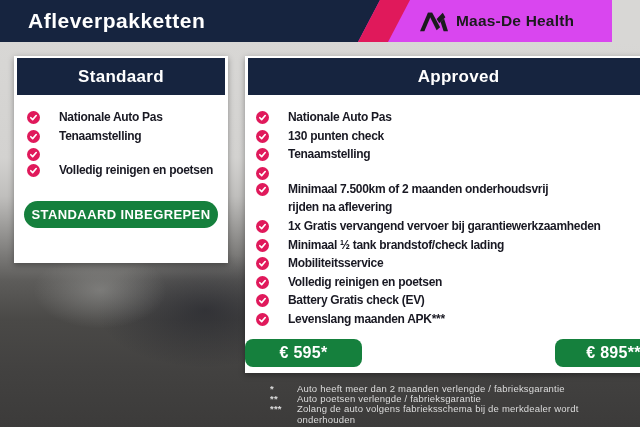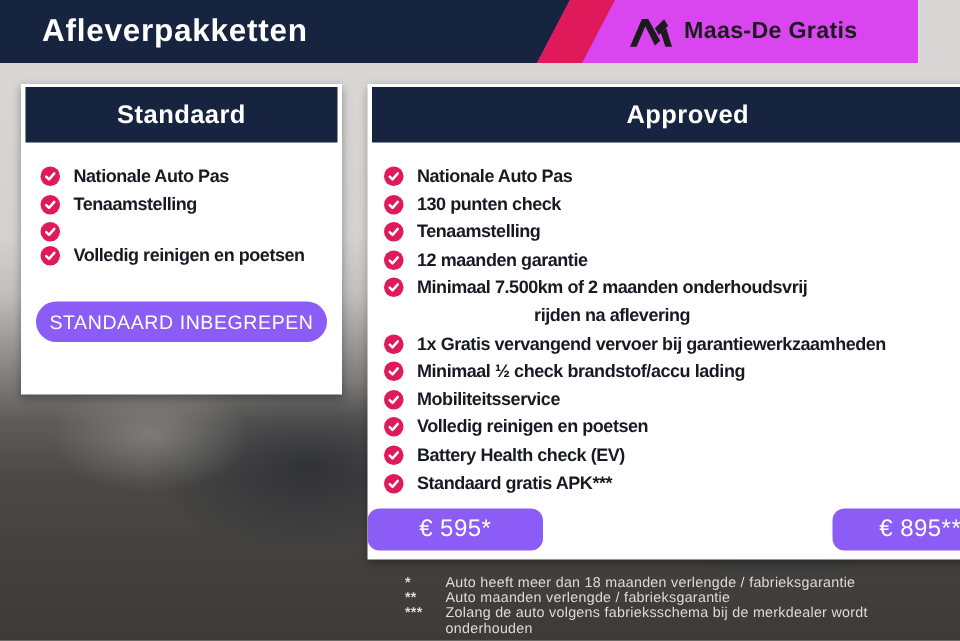--- a/index.html
+++ b/index.html
@@ -41,35 +41,35 @@
   }
   .card-std { left:14px;  width:214px; height:207px; }
   .card-app { left:245px; width:427px; height:317px; }
   .card-head {
     background:#16243F; height:37px; display:flex; align-items:center; justify-content:center;
     color:#fff; font-size:17px; font-weight:700; letter-spacing:.3px;
   }
   .items { list-style:none; margin:13px 0 0 0; }
   .card-std .items { padding-left:10px; }
   .card-app .items { padding-left:8px; }
-  .item { display:flex; align-items:flex-start; gap:9px;text-align:center; }
+  .item { display:flex; align-items:flex-start; gap:19px; }
   .item-text {
     font-size:12px; font-weight:700; color:#191923; line-height:18.6px;
     letter-spacing:-.3px; white-space:pre-line;
   }
   .nowrap .item-text { white-space:nowrap; }
   .chk {
     flex:0 0 13px; width:13px; height:13px; margin-top:3px; border-radius:50%;
     background:#E0195B; display:flex; align-items:center; justify-content:center;
   }
   .chk svg { display:block; }
   
   .btn {
-    border:none; background:#8b5cf6; color:#fff; font-family:inherit;
-    font-weight:400; cursor:pointer; display:block;
+    border:none; background:#15803d; color:#fff; font-family:inherit;
+    font-weight:700; cursor:pointer; display:block;
   }
   .btn-incl {
     margin:21px auto 0; width:194px; height:27px; border-radius:13.5px;
     font-size:13px; letter-spacing:.4px;
   }
   .price-row {
     position:absolute; left:0; right:0; top:283px;
     display:flex; justify-content:space-between; gap:22px;
   }
   .btn-price { width:117px; height:28px; border-radius:8px; font-size:16px; letter-spacing:.3px; }
@@ -91,21 +91,21 @@
     <div class="hdr-title">Afleverpakketten</div>
     <div class="brand">
       <span>
         <svg width="28" height="21" viewBox="0 0 32 22" fill="#1b1b1d">
           <polygon points="0,22 9,1 14,1 5,22"></polygon>
           <polygon points="9,1 14,1 23,17.5 19,21"></polygon>
           <polygon points="19,8 26,1 29,6 22,13"></polygon>
           <polygon points="23.5,11.5 27.5,7.5 32,22 27,22"></polygon>
         </svg>
       </span>
-      <span class="brand-name">Maas-De Gratis</span>
+      <span class="brand-name">Maas-De Health</span>
     </div>
   </div>
 
   <section class="card card-std">
     <div class="card-head">
       <span>Standaard</span>
     </div>
     <ul class="items">
       <li class="item nowrap">
         <span class="chk">
@@ -170,21 +170,20 @@
             </svg>
           </span>
         <span class="item-text">Tenaamstelling</span>
       </li>
       <li class="item nowrap">
         <span class="chk">
             <svg width="9" height="9" viewBox="0 0 12 12">
               <path d="M2.4 6.3 L4.9 8.8 L9.6 3.4" stroke="#fff" stroke-width="2.2" fill="none" stroke-linecap="round" stroke-linejoin="round"></path>
             </svg>
           </span>
-        <span class="item-text">12 maanden garantie</span>
       </li>
       <li class="item">
         <span class="chk">
             <svg width="9" height="9" viewBox="0 0 12 12">
               <path d="M2.4 6.3 L4.9 8.8 L9.6 3.4" stroke="#fff" stroke-width="2.2" fill="none" stroke-linecap="round" stroke-linejoin="round"></path>
             </svg>
           </span>
         <span class="item-text">Minimaal 7.500km of 2 maanden onderhoudsvrij
 rijden na aflevering</span>
       </li>
@@ -195,21 +194,21 @@
             </svg>
           </span>
         <span class="item-text">1x Gratis vervangend vervoer bij garantiewerkzaamheden</span>
       </li>
       <li class="item nowrap">
         <span class="chk">
             <svg width="9" height="9" viewBox="0 0 12 12">
               <path d="M2.4 6.3 L4.9 8.8 L9.6 3.4" stroke="#fff" stroke-width="2.2" fill="none" stroke-linecap="round" stroke-linejoin="round"></path>
             </svg>
           </span>
-        <span class="item-text">Minimaal ½ check brandstof/accu lading</span>
+        <span class="item-text">Minimaal ½ tank brandstof/check lading</span>
       </li>
       <li class="item nowrap">
         <span class="chk">
             <svg width="9" height="9" viewBox="0 0 12 12">
               <path d="M2.4 6.3 L4.9 8.8 L9.6 3.4" stroke="#fff" stroke-width="2.2" fill="none" stroke-linecap="round" stroke-linejoin="round"></path>
             </svg>
           </span>
         <span class="item-text">Mobiliteitsservice</span>
       </li>
       <li class="item nowrap">
@@ -219,45 +218,45 @@
             </svg>
           </span>
         <span class="item-text">Volledig reinigen en poetsen</span>
       </li>
       <li class="item nowrap">
         <span class="chk">
             <svg width="9" height="9" viewBox="0 0 12 12">
               <path d="M2.4 6.3 L4.9 8.8 L9.6 3.4" stroke="#fff" stroke-width="2.2" fill="none" stroke-linecap="round" stroke-linejoin="round"></path>
             </svg>
           </span>
-        <span class="item-text">Battery Health check (EV)</span>
-      </li>
-      <li class="item nowrap">
-        <span class="chk">
-            <svg width="9" height="9" viewBox="0 0 12 12">
-              <path d="M2.4 6.3 L4.9 8.8 L9.6 3.4" stroke="#fff" stroke-width="2.2" fill="none" stroke-linecap="round" stroke-linejoin="round"></path>
-            </svg>
-          </span>
-        <span class="item-text">Standaard gratis APK***</span>
+        <span class="item-text">Battery Gratis check (EV)</span>
+      </li>
+      <li class="item nowrap">
+        <span class="chk">
+            <svg width="9" height="9" viewBox="0 0 12 12">
+              <path d="M2.4 6.3 L4.9 8.8 L9.6 3.4" stroke="#fff" stroke-width="2.2" fill="none" stroke-linecap="round" stroke-linejoin="round"></path>
+            </svg>
+          </span>
+        <span class="item-text">Levenslang maanden APK***</span>
       </li>
     </ul>
     <div class="price-row">
       <button class="btn btn-price">€ 595*</button>
       <button class="btn btn-price">€ 895**</button>
     </div>
   </section>
 
   <div class="notes">
     <div class="note">
       <span class="note-mark">*</span>
-      <span>Auto heeft meer dan 18 maanden verlengde / fabrieksgarantie</span>
+      <span>Auto heeft meer dan 2 maanden verlengde / fabrieksgarantie</span>
     </div>
     <div class="note">
       <span class="note-mark">**</span>
-      <span>Auto maanden verlengde / fabrieksgarantie</span>
+      <span>Auto poetsen verlengde / fabrieksgarantie</span>
     </div>
     <div class="note">
       <span class="note-mark">***</span>
       <span>Zolang de auto volgens fabrieksschema bij de merkdealer wordt onderhouden</span>
     </div>
   </div>
 
 </div>
 
 </body></html>

